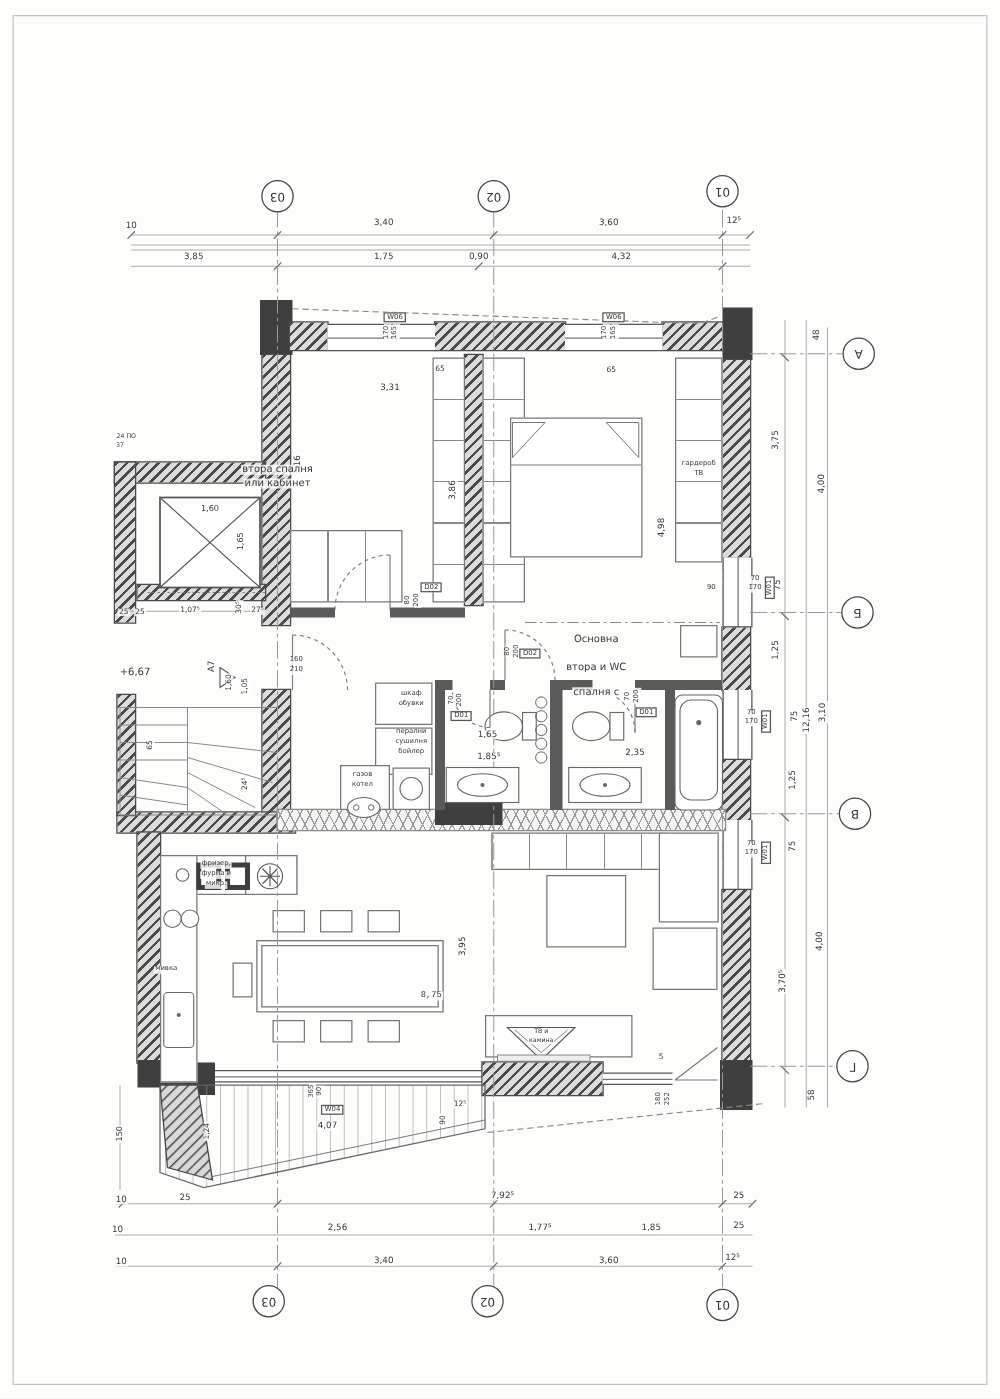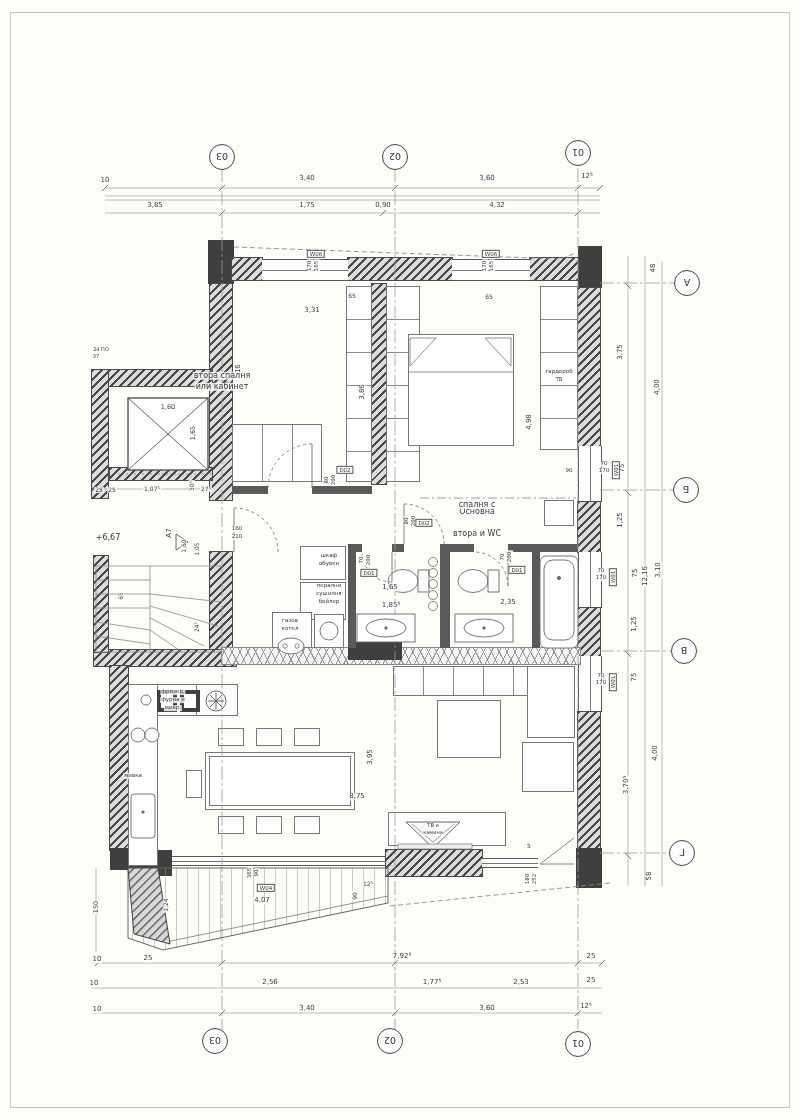--- a/index.html
+++ b/index.html
@@ -278,35 +278,35 @@
       <div class="lb" style="left: 601px; top: 676px; font-size: 5.5px; transform: translate(-50%, -50%);">70</div>
       <div class="lb" style="left: 601px; top: 683px; font-size: 5.5px; transform: translate(-50%, -50%);">170</div>
       <div class="lb" style="left: 250px; top: 873px; font-size: 5.5px; transform: translate(-50%, -50%) rotate(-90deg);">365</div>
       <div class="lb" style="left: 257px; top: 873px; font-size: 5.5px; transform: translate(-50%, -50%) rotate(-90deg);">90</div>
       <div class="lb" style="left: 528px; top: 879px; font-size: 5.5px; transform: translate(-50%, -50%) rotate(-90deg);">180</div>
       <div class="lb" style="left: 535px; top: 879px; font-size: 5.5px; transform: translate(-50%, -50%) rotate(-90deg);">252</div>
       <div class="lb" style="left: 390px; top: 588px; font-size: 7px; transform: translate(-50%, -50%);">1,65</div>
       <div class="lb" style="left: 391px; top: 606px; font-size: 7px; transform: translate(-50%, -50%);">1,85⁵</div>
       <div class="lb" style="left: 508px; top: 603px; font-size: 7px; transform: translate(-50%, -50%);">2,35</div>
       <div class="lb" style="left: 371px; top: 757px; font-size: 7px; transform: translate(-50%, -50%) rotate(-90deg);">3,95</div>
-      <div class="lb" style="left: 357px; top: 797px; font-size: 7px; transform: translate(-50%, -50%);">8,75</div>
+      <div class="lb" style="left: 345px; top: 797px; font-size: 7px; transform: translate(-50%, -50%); font-family: Liberation Mono, monospace;">8,75</div>
       <div class="lb" style="left: 529px; top: 846px; font-size: 6px; transform: translate(-50%, -50%);">5</div>
       <div class="lb" style="left: 96px; top: 907px; font-size: 6.5px; transform: translate(-50%, -50%) rotate(-90deg);">150</div>
       <div class="lb" style="left: 166px; top: 905px; font-size: 6px; transform: translate(-50%, -50%) rotate(-90deg);">1,24</div>
       <div class="lb" style="left: 355px; top: 896px; font-size: 6px; transform: translate(-50%, -50%) rotate(-90deg);">90</div>
       <div class="lb" style="left: 368px; top: 884px; font-size: 6px; transform: translate(-50%, -50%);">12⁵</div>
       <div class="lb" style="left: 262px; top: 901px; font-size: 7px; transform: translate(-50%, -50%);">4,07</div>
       <div class="lb" style="left: 97px; top: 960px; font-size: 7px; transform: translate(-50%, -50%);">10</div>
       <div class="lb" style="left: 148px; top: 959px; font-size: 7px; transform: translate(-50%, -50%);">25</div>
       <div class="lb" style="left: 366px; top: 957px; font-size: 7px; transform: translate(-50%, -50%); margin-left: 36px;">7,92⁵</div>
       <div class="lb" style="left: 591px; top: 957px; font-size: 7px; transform: translate(-50%, -50%);">25</div>
       <div class="lb" style="left: 94px; top: 984px; font-size: 7px; transform: translate(-50%, -50%);">10</div>
       <div class="lb" style="left: 270px; top: 983px; font-size: 7px; transform: translate(-50%, -50%);">2,56</div>
       <div class="lb" style="left: 432px; top: 983px; font-size: 7px; transform: translate(-50%, -50%);">1,77⁵</div>
-      <div class="lb" style="left: 521px; top: 983px; font-size: 7px; transform: translate(-50%, -50%);">2,53</div>
+      <div class="lb" style="left: 521px; top: 983px; font-size: 7px; transform: translate(-50%, -50%);">1,85</div>
       <div class="lb" style="left: 591px; top: 981px; font-size: 7px; transform: translate(-50%, -50%);">25</div>
       <div class="lb" style="left: 97px; top: 1010px; font-size: 7px; transform: translate(-50%, -50%);">10</div>
       <div class="lb" style="left: 307px; top: 1009px; font-size: 7px; transform: translate(-50%, -50%);">3,40</div>
       <div class="lb" style="left: 487px; top: 1009px; font-size: 7px; transform: translate(-50%, -50%);">3,60</div>
       <div class="lb" style="left: 586px; top: 1007px; font-size: 7px; transform: translate(-50%, -50%);">12⁵</div>
       <div class="lb" style="left: 654px; top: 268px; font-size: 7px; transform: translate(-50%, -50%) rotate(-90deg);">48</div>
       <div class="lb" style="left: 621px; top: 352px; font-size: 7px; transform: translate(-50%, -50%) rotate(-90deg);">3,75</div>
       <div class="lb" style="left: 658px; top: 387px; font-size: 7px; transform: translate(-50%, -50%) rotate(-90deg);">4,00</div>
       <div class="lb" style="left: 623px; top: 468px; font-size: 7px; transform: translate(-50%, -50%) rotate(-90deg);">75</div>
       <div class="lb" style="left: 621px; top: 520px; font-size: 7px; transform: translate(-50%, -50%) rotate(-90deg);">1,25</div>
@@ -314,21 +314,21 @@
       <div class="lb" style="left: 646px; top: 576px; font-size: 7px; transform: translate(-50%, -50%) rotate(-90deg);">12,16</div>
       <div class="lb" style="left: 659px; top: 570px; font-size: 7px; transform: translate(-50%, -50%) rotate(-90deg);">3,10</div>
       <div class="lb" style="left: 635px; top: 624px; font-size: 7px; transform: translate(-50%, -50%) rotate(-90deg);">1,25</div>
       <div class="lb" style="left: 635px; top: 677px; font-size: 7px; transform: translate(-50%, -50%) rotate(-90deg);">75</div>
       <div class="lb" style="left: 656px; top: 753px; font-size: 7px; transform: translate(-50%, -50%) rotate(-90deg);">4,00</div>
       <div class="lb" style="left: 627px; top: 785px; font-size: 7px; transform: translate(-50%, -50%) rotate(-90deg);">3,70⁵</div>
       <div class="lb" style="left: 650px; top: 876px; font-size: 7px; transform: translate(-50%, -50%) rotate(-90deg);">58</div>
       <div class="lb" style="left: 222px; top: 376px; font-size: 8px; transform: translate(-50%, -50%);">втора спалня</div>
       <div class="lb" style="left: 222px; top: 387px; font-size: 8px; transform: translate(-50%, -50%);">или кабинет</div>
       <div class="lb" style="left: 477px; top: 512px; font-size: 8px; transform: translate(-50%, -50%);">Основна</div>
-      <div class="lb" style="left: 477px; top: 505px; font-size: 8px; transform: translate(-50%, -50%);">спалня с</div>
+      <div class="lb" style="left: 477px; top: 554px; font-size: 8px; transform: translate(-50%, -50%);">спалня с</div>
       <div class="lb" style="left: 477px; top: 534px; font-size: 8px; transform: translate(-50%, -50%);">втора и WC</div>
       <div class="lb" style="left: 559px; top: 372px; font-size: 5.5px; transform: translate(-50%, -50%);">гардероб</div>
       <div class="lb" style="left: 559px; top: 380px; font-size: 5.5px; transform: translate(-50%, -50%);">ТВ</div>
       <div class="lb" style="left: 329px; top: 556px; font-size: 5.5px; transform: translate(-50%, -50%);">шкаф</div>
       <div class="lb" style="left: 329px; top: 564px; font-size: 5.5px; transform: translate(-50%, -50%);">обувки</div>
       <div class="lb" style="left: 329px; top: 586px; font-size: 5.5px; transform: translate(-50%, -50%);">перални</div>
       <div class="lb" style="left: 329px; top: 594px; font-size: 5.5px; transform: translate(-50%, -50%);">сушилня</div>
       <div class="lb" style="left: 329px; top: 602px; font-size: 5.5px; transform: translate(-50%, -50%);">бойлер</div>
       <div class="lb" style="left: 290px; top: 621px; font-size: 5.5px; transform: translate(-50%, -50%);">газов</div>
       <div class="lb" style="left: 290px; top: 629px; font-size: 5.5px; transform: translate(-50%, -50%);">котел</div>

